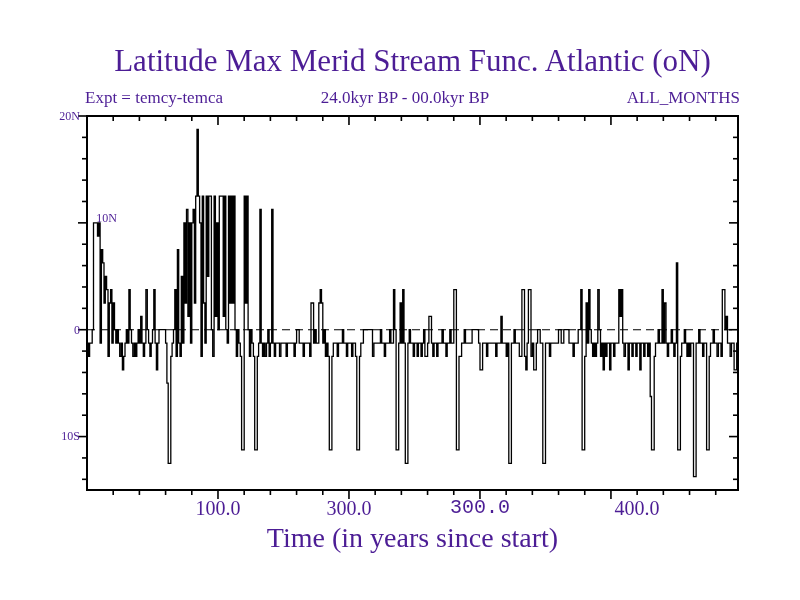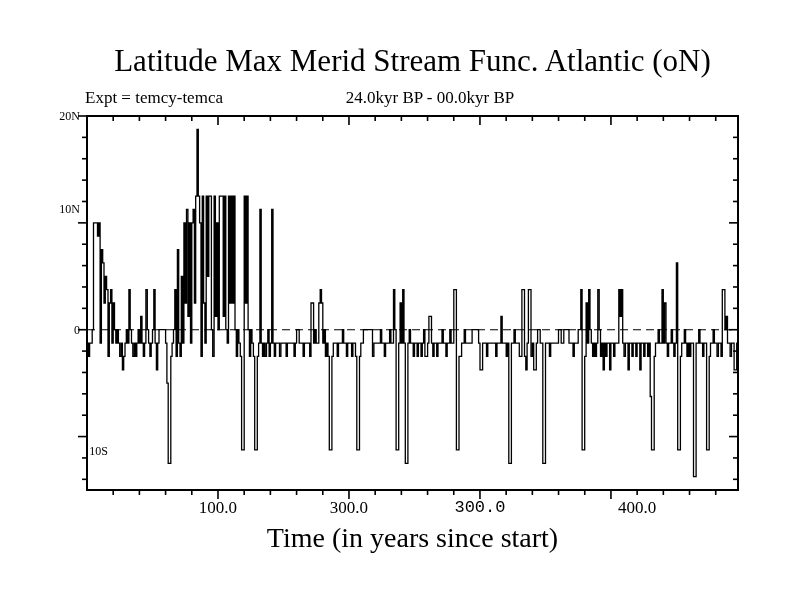--- a/index.html
+++ b/index.html
@@ -1,48 +1,49 @@
 <!DOCTYPE html>
 <html><head>
 <meta charset="utf-8">
 <style>
   html,body{margin:0;padding:0;background:#ffffff;}
   .page{
     position:relative;width:800px;height:600px;background:#ffffff;overflow:hidden;
-    font-family:"Liberation Serif","DejaVu Serif",serif;color:#000000;
+    font-family:"Liberation Serif","DejaVu Serif",serif;color:#4c1d95;
   }
   .title{
     position:absolute;left:25px;width:775px;top:44px;
     font-size:31px;line-height:34px;text-align:center;white-space:nowrap;
   }
   .sub{position:absolute;top:88px;font-size:17px;line-height:19px;white-space:nowrap;}
   .sub-left{left:85px;text-align:right;}
-  .sub-center{left:329px;width:202px;text-align:center;}
+  .sub-center{left:304px;width:202px;text-align:center;}
   .sub-right{right:60px;text-align:right;}
   .xlabel{
     position:absolute;left:25px;width:775px;top:526px;
     font-size:28px;line-height:23px;text-align:center;
   }
   #chart{position:absolute;left:0;top:0;}
   .ytick-label{
     position:absolute;left:0;width:80px;text-align:right;
     font-size:12px;line-height:20px;
   }
   .xtick-label{
     position:absolute;width:70px;text-align:center;
-    font-size:17px;line-height:20px;top:498px;
+    font-size:20px;line-height:20px;top:498px;
   }
 </style>
 </head>
 <body>
 
 <div class="page">
   <div class="title">Latitude Max Merid Stream Func. Atlantic (oN)</div>
   <div class="sub sub-left">Expt = temcy-temca</div>
   <div class="sub sub-center">24.0kyr BP - 00.0kyr BP</div>
+  <div class="sub sub-right">ALL_MONTHS</div>
   <svg id="chart" width="800" height="600">
       <line x1="87" y1="329.71428571428567" x2="738" y2="329.71428571428567" stroke="#000000" stroke-width="1.1" stroke-dasharray="8 5"></line>
       <path d="M87.0 343.1H88.3V356.4H89.6V343.1H92.2V329.7H93.5V222.9H97.5V236.2H98.8V222.9H100.1V343.1H101.4V249.6H102.7V262.9H104.0V303.0H105.3V276.3H106.6V289.6H108.0V356.4H109.3V303.0H110.6V289.6H111.9V343.1H113.2V303.0H114.5V329.7H115.8V343.1H117.1V329.7H118.4V343.1H119.7V356.4H121.1V343.1H122.4V369.8H123.7V356.4H125.0V343.1H126.3V329.7H127.6V343.1H128.9V289.6H130.2V329.7H131.5V343.1H132.8V356.4H134.2V343.1H135.5V356.4H136.8V343.1H138.1V329.7H139.4V343.1H140.7V316.4H142.0V343.1H143.3V356.4H144.6V343.1H145.9V289.6H147.3V329.7H148.6V343.1H149.9V356.4H151.2V343.1H152.5V329.7H153.8V289.6H155.1V343.1H156.4V369.8H157.7V343.1H159.0V329.7H165.6V343.1H166.9V383.1H168.2V463.3H170.8V356.4H172.1V343.1H173.5V329.7H174.8V289.6H176.1V356.4H177.4V249.6H178.7V343.1H180.0V356.4H181.3V276.3H182.6V343.1H183.9V222.9H185.2V303.0H186.5V209.5H187.9V316.4H189.2V222.9H190.5V343.1H191.8V222.9H193.1V209.5H194.4V303.0H195.7V196.1H197.0V129.4H198.3V196.1H199.6V222.9H201.0V356.4H202.3V196.1H203.6V303.0H204.9V343.1H206.2V196.1H207.5V276.3H208.8V196.1H211.4V329.7H212.7V356.4H214.1V196.1H215.4V316.4H216.7V222.9H218.0V329.7H219.3V196.1H223.2V316.4H224.5V196.1H225.8V329.7H227.2V343.1H228.5V196.1H229.8V303.0H231.1V196.1H232.4V303.0H233.7V196.1H235.0V329.7H236.3V356.4H237.6V329.7H238.9V343.1H240.3V356.4H241.6V449.9H244.2V196.1H245.5V303.0H246.8V196.1H248.1V329.7H249.4V356.4H250.7V329.7H252.0V343.1H253.4V356.4H254.7V449.9H257.3V356.4H258.6V343.1H259.9V209.5H261.2V343.1H262.5V356.4H263.8V343.1H265.1V356.4H266.5V343.1H267.8V329.7H269.1V356.4H270.4V343.1H271.7V209.5H273.0V343.1H274.3V356.4H275.6V343.1H279.5V356.4H280.9V343.1H286.1V356.4H287.4V343.1H294.0V356.4H295.3V343.1H296.6V329.7H299.2V343.1H303.1V356.4H304.4V343.1H309.7V356.4H311.0V303.0H313.6V343.1H314.9V329.7H316.2V343.1H318.8V303.0H320.2V289.6H321.5V303.0H322.8V343.1H324.1V329.7H325.4V356.4H326.7V343.1H328.0V356.4H329.3V449.9H331.9V356.4H333.3V343.1H337.2V356.4H338.5V343.1H342.4V329.7H343.7V343.1H346.4V356.4H347.7V343.1H351.6V356.4H352.9V343.1H355.5V356.4H356.8V449.9H359.5V356.4H360.8V343.1H363.4V329.7H372.5V356.4H373.9V343.1H380.4V329.7H381.7V343.1H384.3V356.4H385.6V343.1H389.6V329.7H390.9V343.1H393.5V289.6H394.8V329.7H396.1V449.9H398.7V343.1H400.1V303.0H401.4V343.1H402.7V289.6H404.0V343.1H405.3V463.3H407.9V343.1H409.2V329.7H410.5V343.1H413.2V356.4H414.5V343.1H417.1V356.4H418.4V343.1H421.0V356.4H422.3V343.1H423.6V329.7H424.9V356.4H427.6V343.1H428.9V316.4H431.5V343.1H432.8V356.4H434.1V343.1H436.7V356.4H438.0V343.1H442.0V329.7H443.3V343.1H445.9V356.4H447.2V343.1H449.8V329.7H451.1V343.1H453.8V289.6H456.4V449.9H459.0V356.4H461.6V343.1H464.2V329.7H465.5V343.1H472.1V329.7H478.6V343.1H480.0V369.8H482.6V343.1H486.5V356.4H487.8V343.1H495.7V356.4H497.0V343.1H500.9V316.4H502.2V343.1H506.2V356.4H507.5V343.1H508.8V463.3H511.4V343.1H514.0V329.7H515.3V343.1H519.3V356.4H521.9V289.6H524.5V356.4H525.8V369.8H527.1V343.1H528.4V289.6H531.0V356.4H532.4V343.1H533.7V369.8H536.3V343.1H537.6V329.7H540.2V343.1H542.8V463.3H545.5V343.1H549.4V356.4H550.7V343.1H558.5V329.7H561.2V343.1H563.8V329.7H569.0V343.1H573.0V356.4H574.3V343.1H578.2V329.7H580.8V289.6H582.1V449.9H584.7V356.4H586.1V303.0H587.4V343.1H588.7V289.6H590.0V329.7H591.3V343.1H592.6V356.4H593.9V343.1H595.2V356.4H596.5V343.1H597.8V289.6H599.2V329.7H600.5V356.4H601.8V343.1H603.1V369.8H604.4V343.1H605.7V356.4H607.0V343.1H609.6V369.8H610.9V343.1H613.6V356.4H614.9V343.1H618.8V289.6H620.1V316.4H621.4V289.6H622.7V343.1H624.0V356.4H625.4V343.1H628.0V369.8H629.3V343.1H631.9V356.4H633.2V343.1H635.8V356.4H637.1V343.1H639.8V369.8H641.1V343.1H643.7V356.4H645.0V343.1H647.6V356.4H648.9V343.1H650.2V396.5H651.5V449.9H654.2V356.4H655.5V343.1H658.1V329.7H659.4V343.1H662.0V289.6H663.3V343.1H664.6V303.0H666.0V343.1H667.3V356.4H668.6V343.1H671.2V329.7H672.5V343.1H673.8V356.4H675.1V343.1H676.4V262.9H677.7V449.9H680.4V356.4H681.7V343.1H684.3V329.7H685.6V343.1H686.9V356.4H688.2V343.1H689.5V356.4H690.8V343.1H693.5V476.6H696.1V343.1H698.7V329.7H700.0V343.1H702.6V356.4H703.9V343.1H706.6V449.9H709.2V356.4H710.5V343.1H713.1V329.7H714.4V343.1H717.0V356.4H718.4V343.1H721.0V356.4H722.3V289.6H724.9V329.7H726.2V316.4H727.5V343.1H730.1V356.4H731.5V343.1H734.1V369.8H736.7V343.1H738.0" fill="none" stroke="#000000" stroke-width="1.3"></path>
       <rect x="87" y="116" width="651" height="374" fill="none" stroke="#000000" stroke-width="2"></rect>
       <line x1="113.19718309859155" y1="490" x2="113.19718309859155" y2="495" stroke="#000000" stroke-width="1.6"></line>
       <line x1="113.19718309859155" y1="116" x2="113.19718309859155" y2="121" stroke="#000000" stroke-width="1.6"></line>
       <line x1="139.3943661971831" y1="490" x2="139.3943661971831" y2="495" stroke="#000000" stroke-width="1.6"></line>
       <line x1="139.3943661971831" y1="116" x2="139.3943661971831" y2="121" stroke="#000000" stroke-width="1.6"></line>
       <line x1="165.59154929577466" y1="490" x2="165.59154929577466" y2="495" stroke="#000000" stroke-width="1.6"></line>
       <line x1="165.59154929577466" y1="116" x2="165.59154929577466" y2="121" stroke="#000000" stroke-width="1.6"></line>
@@ -123,19 +124,19 @@
       <line x1="87" y1="137.37142857142857" x2="82" y2="137.37142857142857" stroke="#000000" stroke-width="1.6"></line>
       <line x1="738" y1="137.37142857142857" x2="733" y2="137.37142857142857" stroke="#000000" stroke-width="1.6"></line>
       <line x1="87" y1="116" x2="78" y2="116" stroke="#000000" stroke-width="1.6"></line>
       <line x1="738" y1="116" x2="729" y2="116" stroke="#000000" stroke-width="1.6"></line>
     </svg>
   <div id="labels">
       <div class="xtick-label" style="left: 182.986px;">100.0</div>
       <div class="xtick-label" style="left: 313.972px;">300.0</div>
       <div class="xtick-label" style="left: 444.958px; font-family: Liberation Mono, monospace;">300.0</div>
       <div class="xtick-label" style="left: 602px;">400.0</div>
-      <div class="ytick-label" style="top: 441px; padding-left: 28px;">10S</div>
+      <div class="ytick-label" style="top: 426px;">10S</div>
       <div class="ytick-label" style="top: 319.714px;">0</div>
-      <div class="ytick-label" style="top: 199px;">10N</div>
+      <div class="ytick-label" style="top: 208px; margin-left: 37px;">10N</div>
       <div class="ytick-label" style="top: 106px;">20N</div>
     </div>
   <div class="xlabel">Time (in years since start)</div>
 </div>
 
 </body></html>

